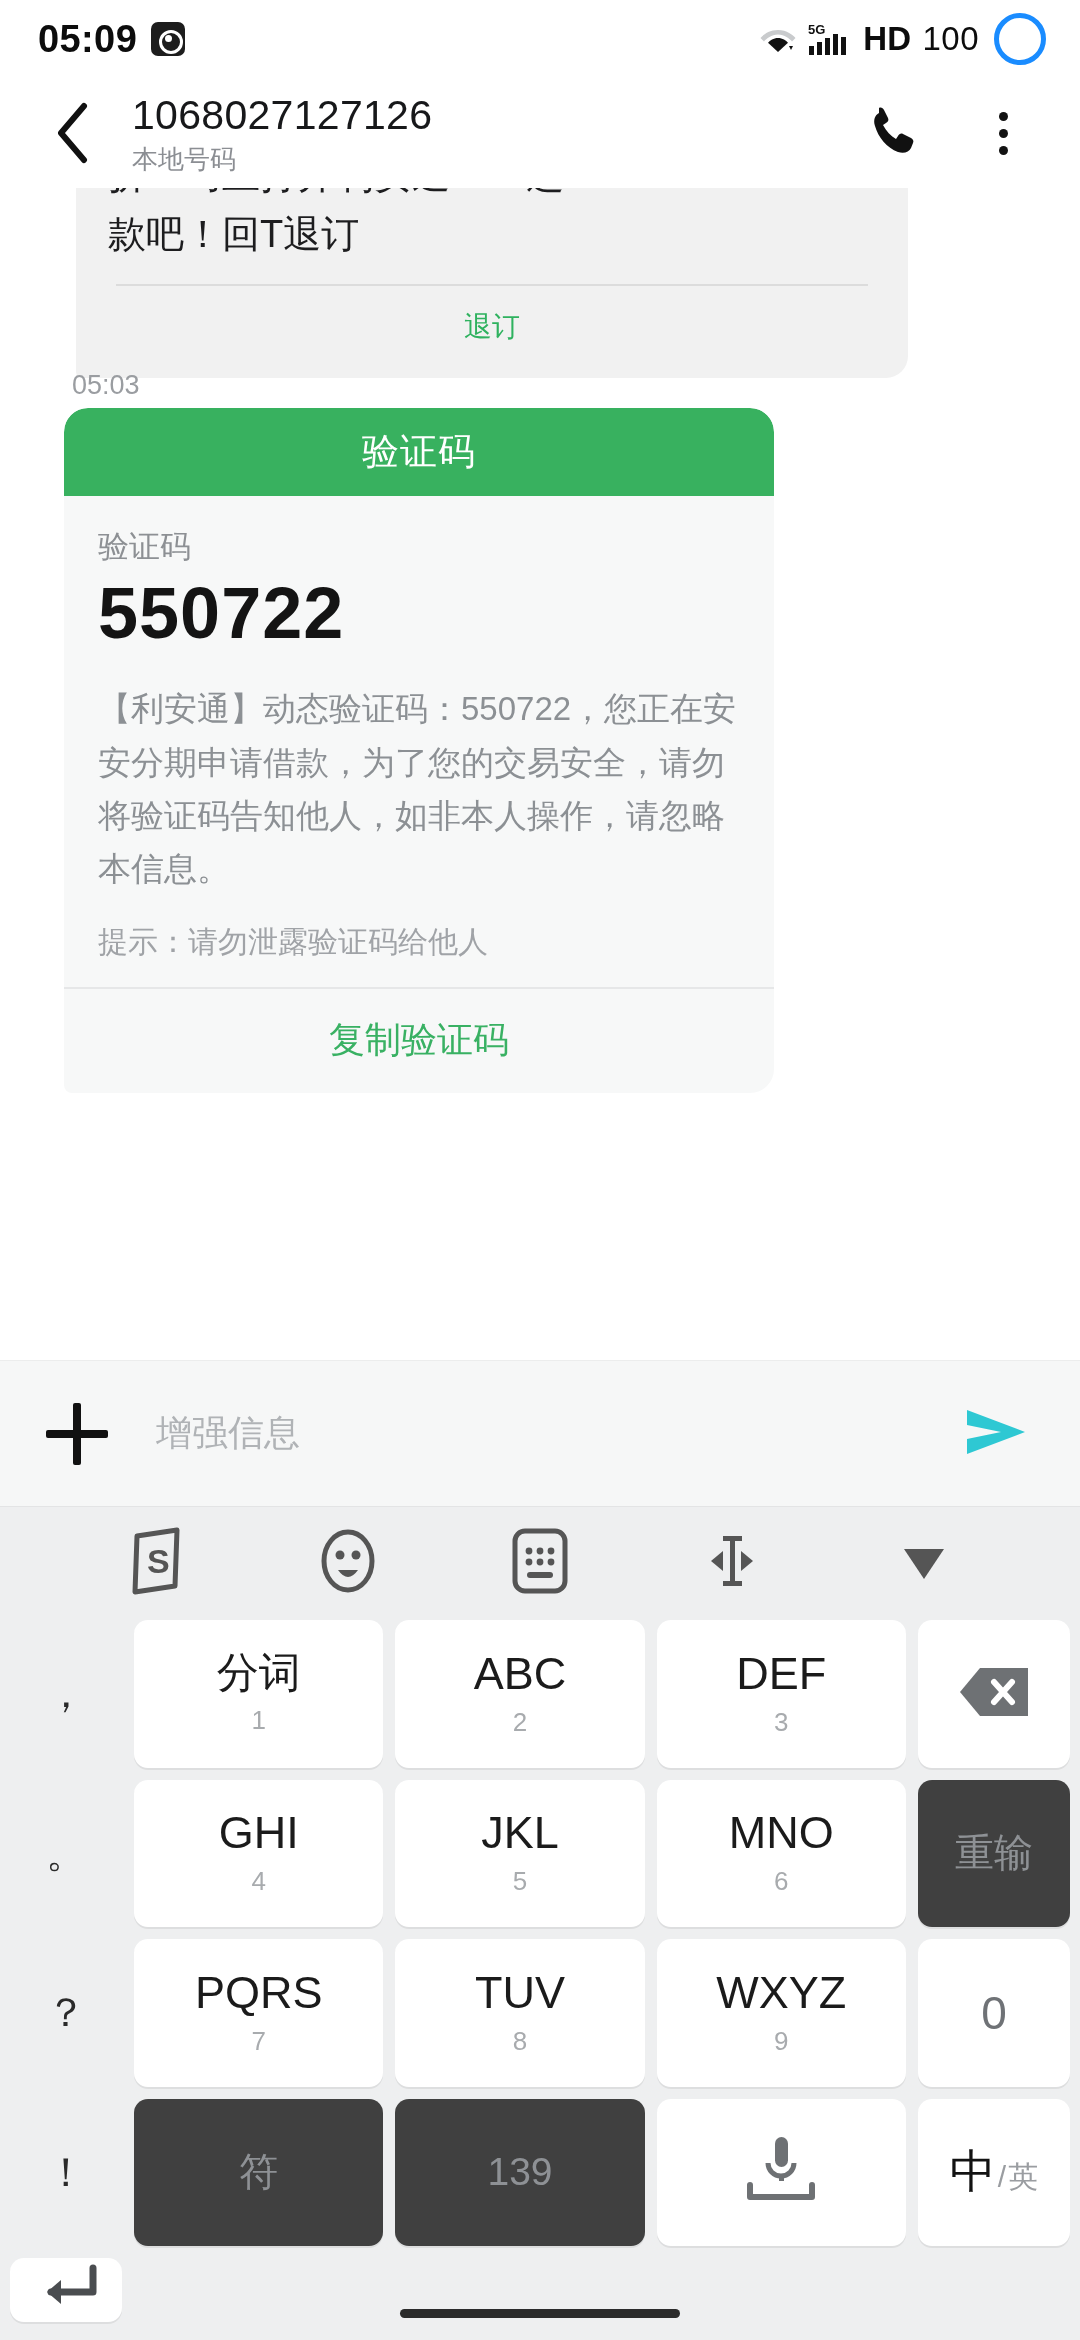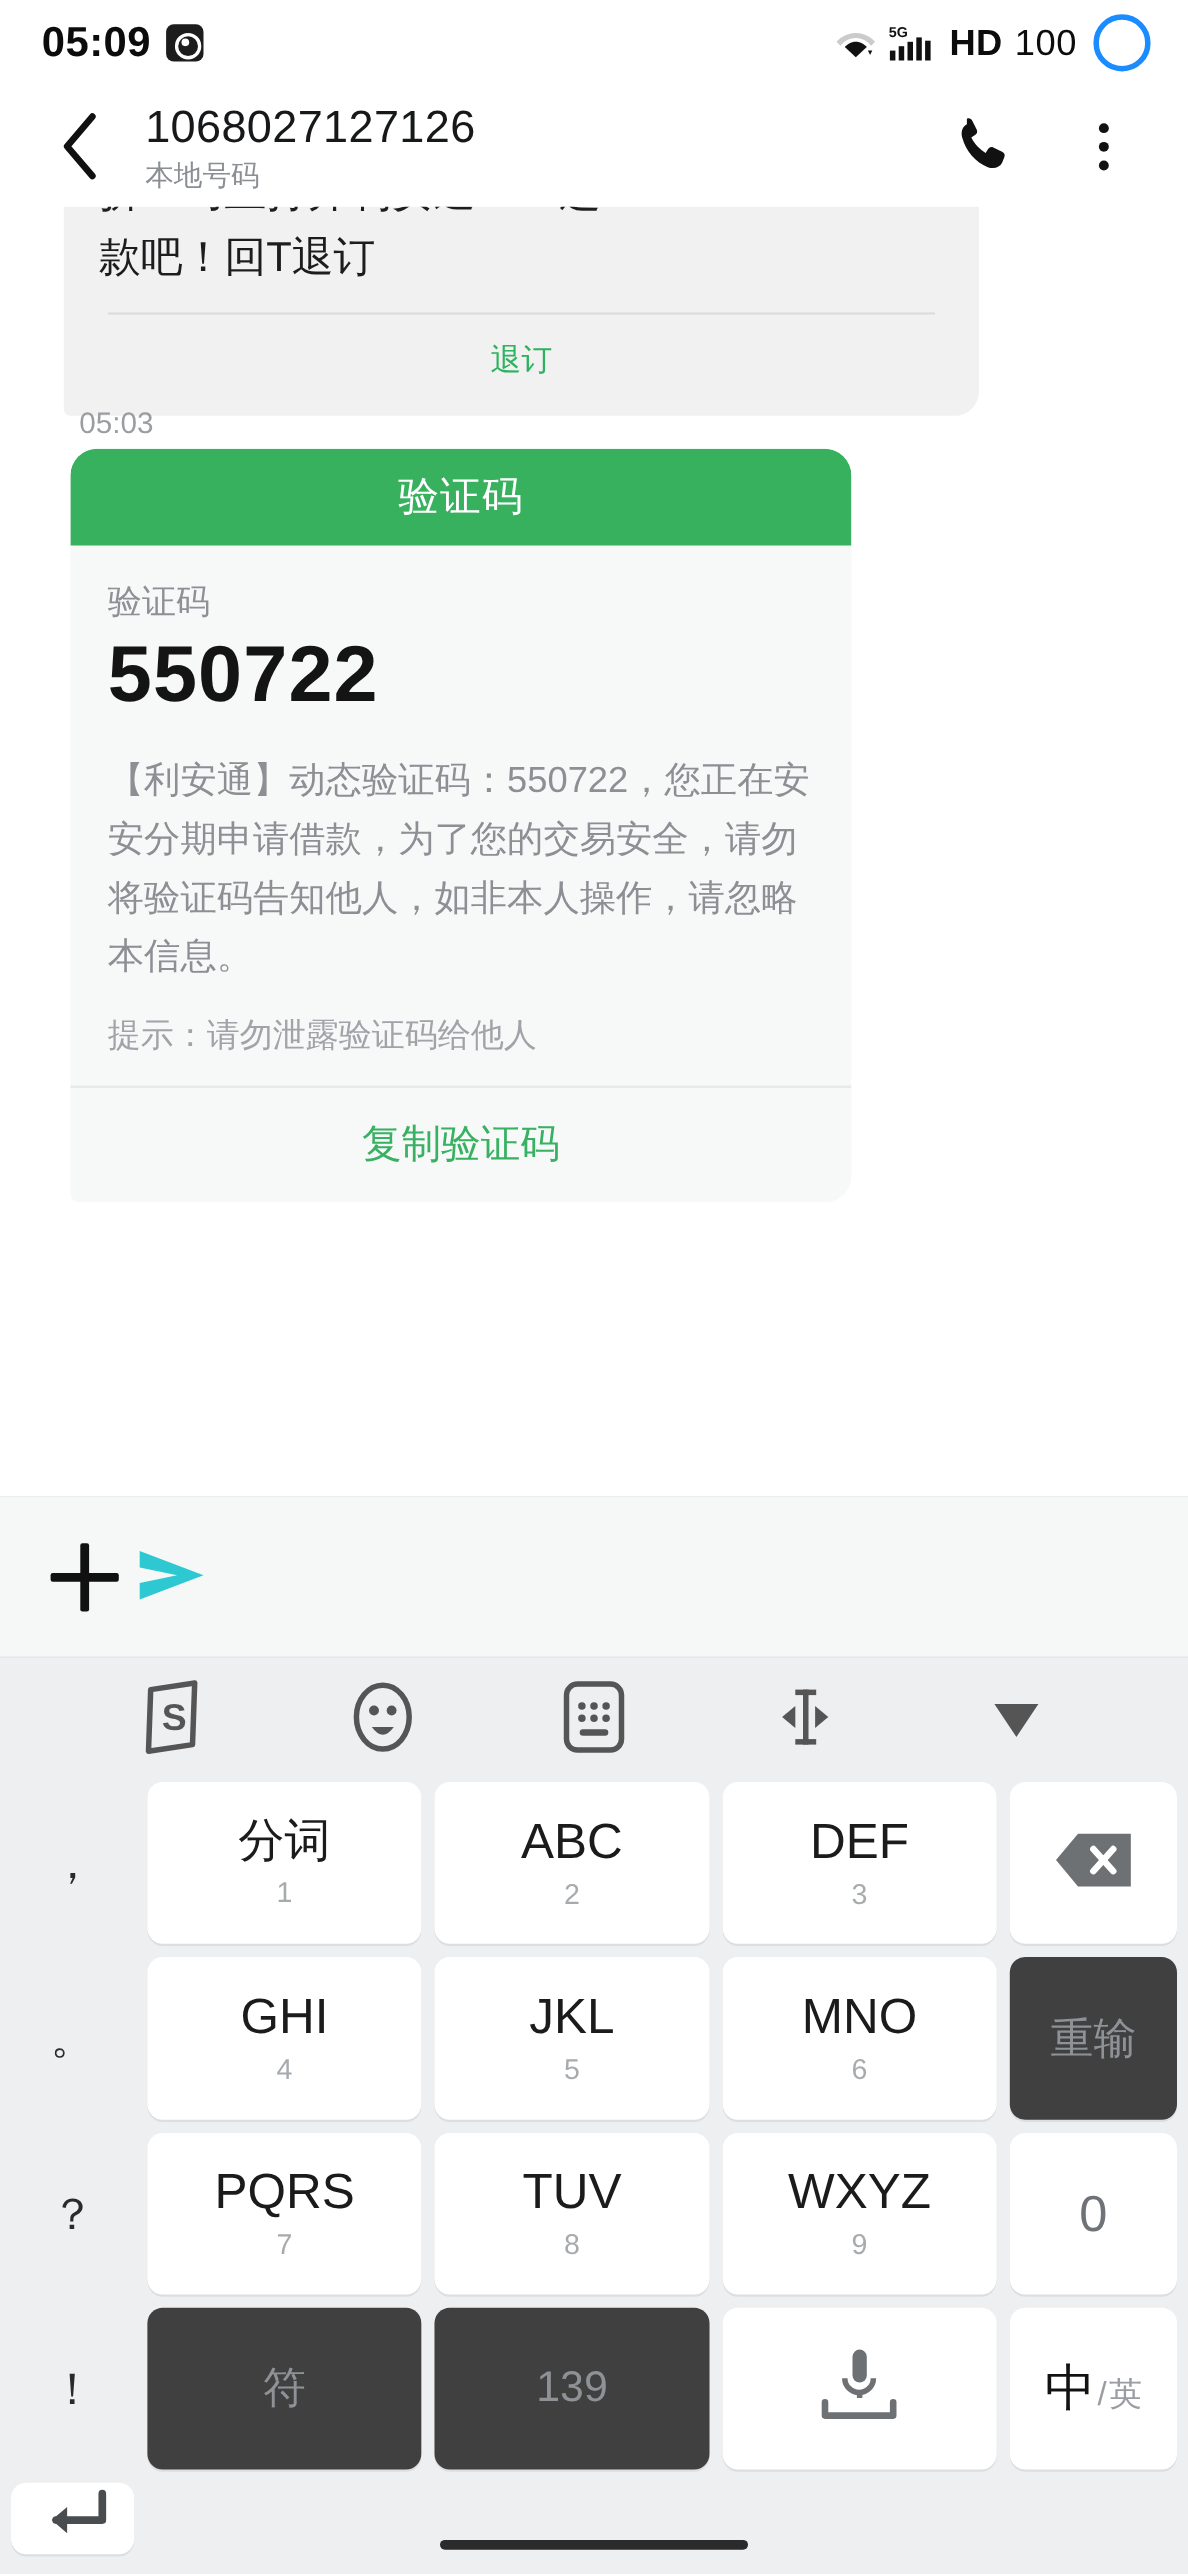--- a/index.html
+++ b/index.html
@@ -55,21 +55,21 @@
   .hdr-ic{ width:62px; height:62px; display:flex; align-items:center; justify-content:center; }
   .dots{ display:flex; flex-direction:column; gap:8px; align-items:center; }
   .dots i{ width:9px; height:9px; background:#121212; border-radius:50%; display:block;}
 
   
   .thread{
     position:absolute; top:188px; left:0; width:1080px; height:1172px;
     overflow:hidden; background:#fff;
   }
   .bubble-clip{
-    position:absolute; left:58px; top:-68px; width:832px;
+    position:absolute; left:76px; top:-68px; width:832px;
     background:#f1f1f1; border-radius:22px 22px 22px 6px;
     padding:26px 32px 26px 32px;
   }
   .bub-line{ font-size:38px; color:#1d1d1f; line-height:1.55; }
   .bub-div{ height:2px; background:#dcdcdc; margin:20px 8px 0 8px; }
   .bub-link{
     text-align:center; color:#2fb25f; font-size:28px; padding:22px 0 6px 0;
   }
   .ts{
     position:absolute; left:72px; top:182px; font-size:27px; color:#9a9da1;
@@ -238,20 +238,21 @@
       <div class="v-text">【利安通】动态验证码：550722，您正在安安分期申请借款，为了您的交易安全，请勿将验证码告知他人，如非本人操作，请忽略本信息。</div>
       <div class="v-hint">提示：请勿泄露验证码给他人</div>
     </div>
     <div class="vcard-sep"></div>
     <div class="vcard-copy">复制验证码</div>
   </div>
 </div>
 
 <div class="inputbar">
   <span class="plus"></span>
+  <span class="inp-ph">增强信息</span>
   <span class="sendbtn">
     <svg width="80" height="80" viewBox="0 0 80 80">
       <path d="M12 16 L70 38 L12 60 L12 45 L46 38 L12 31 Z" fill="#2ec8d3"></path>
     </svg>
   </span>
 </div>
 
 <div class="kb">
 
   <div class="kbtools">

